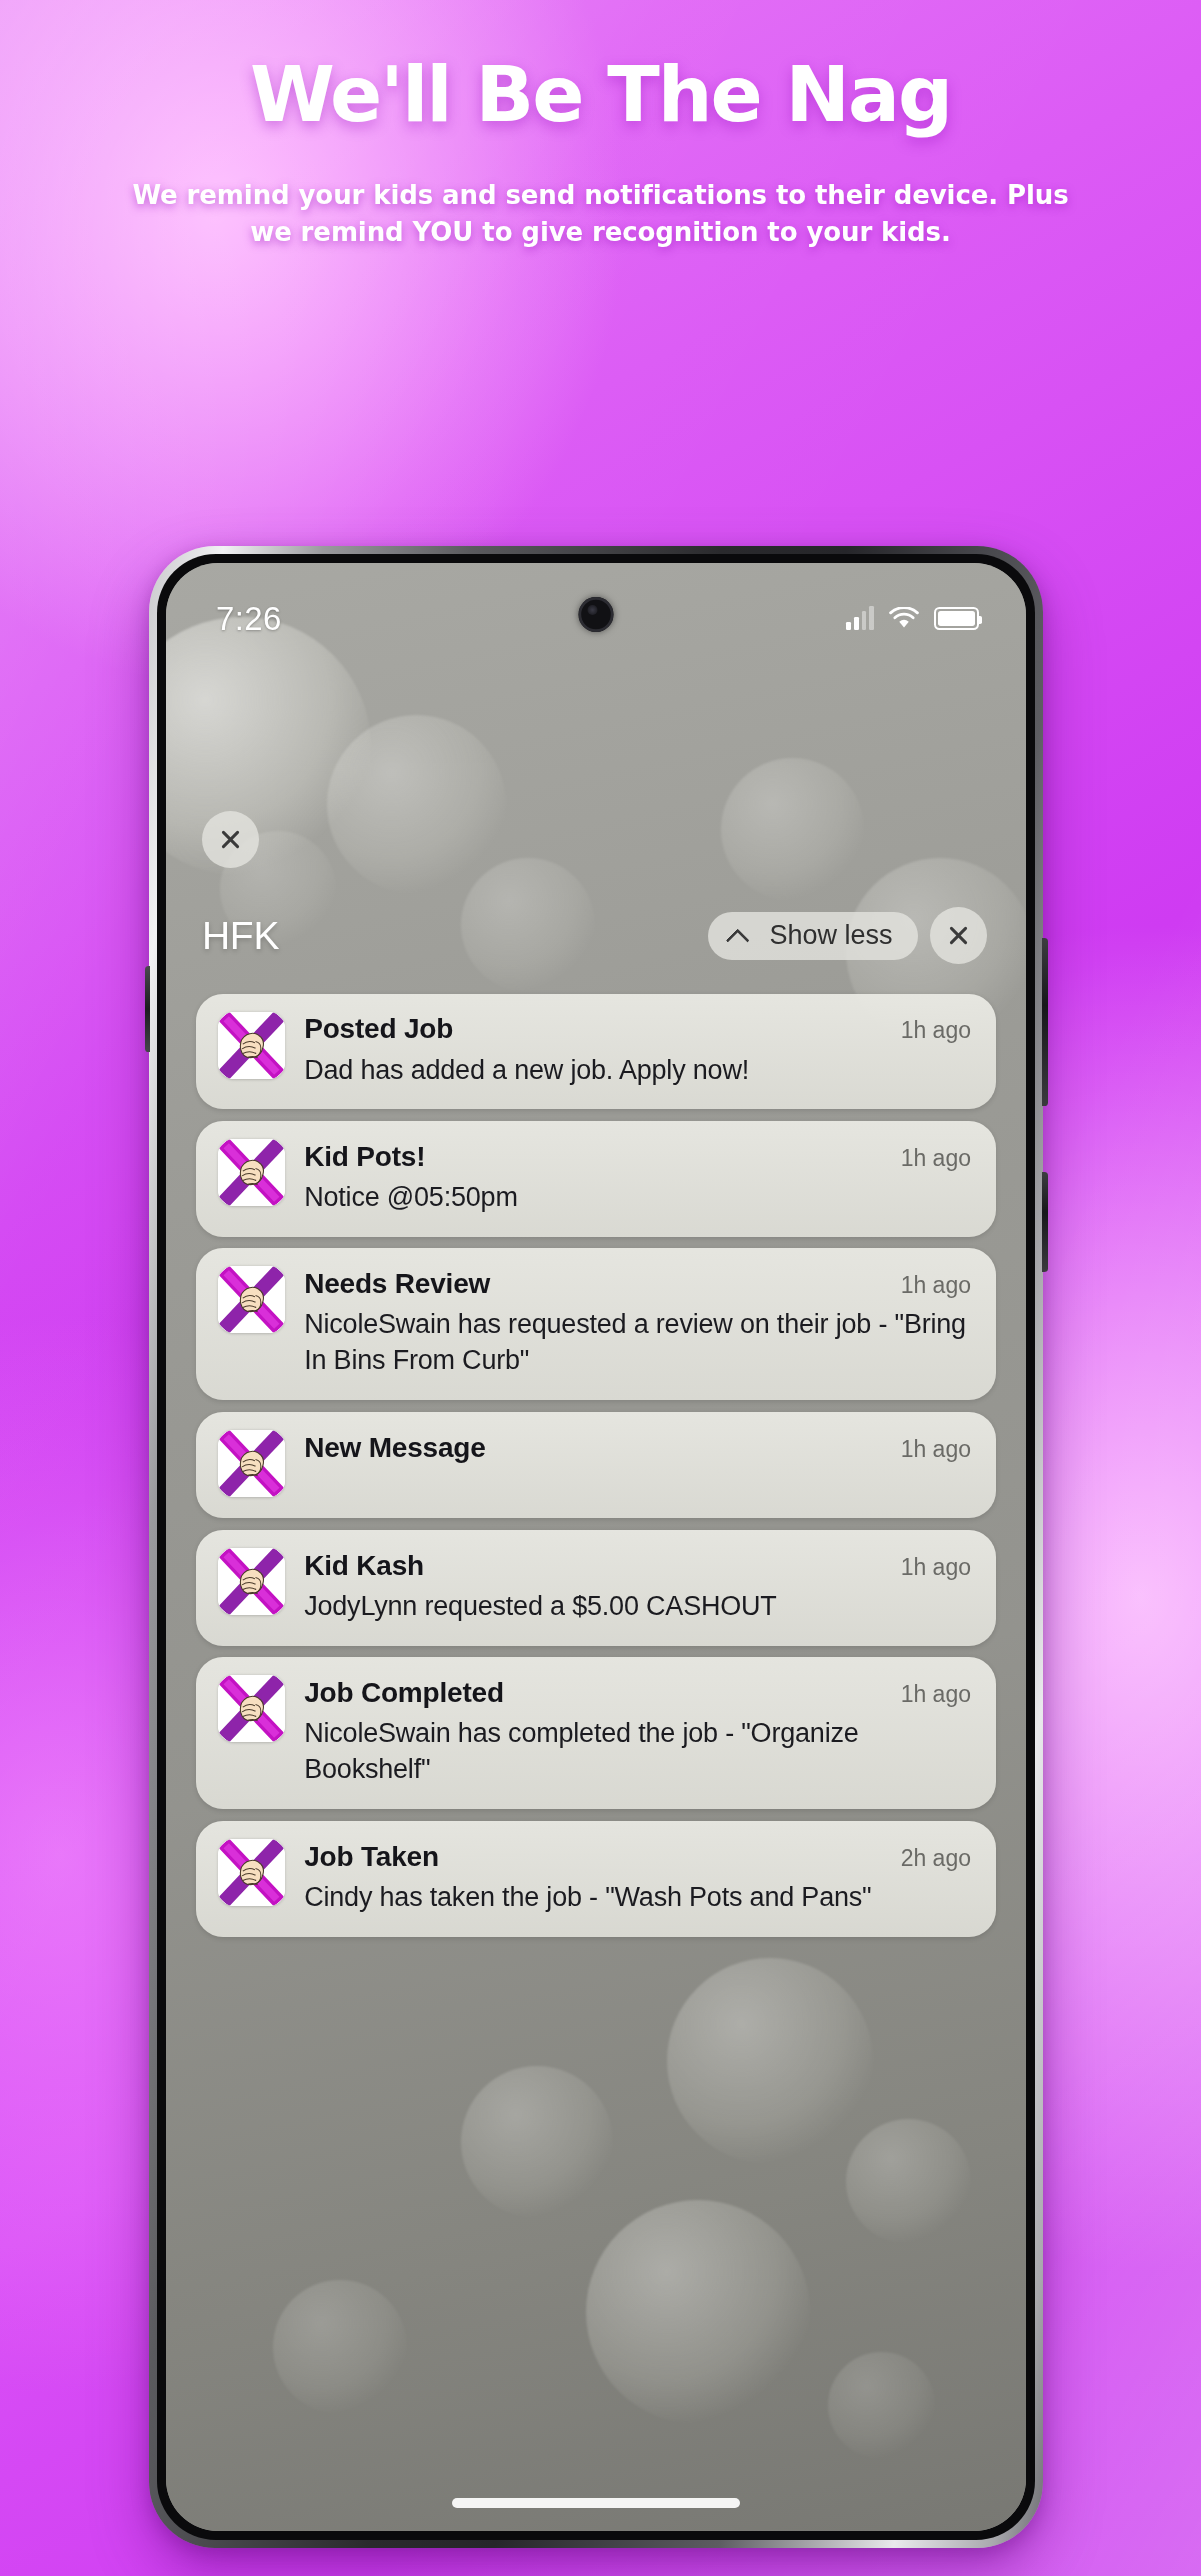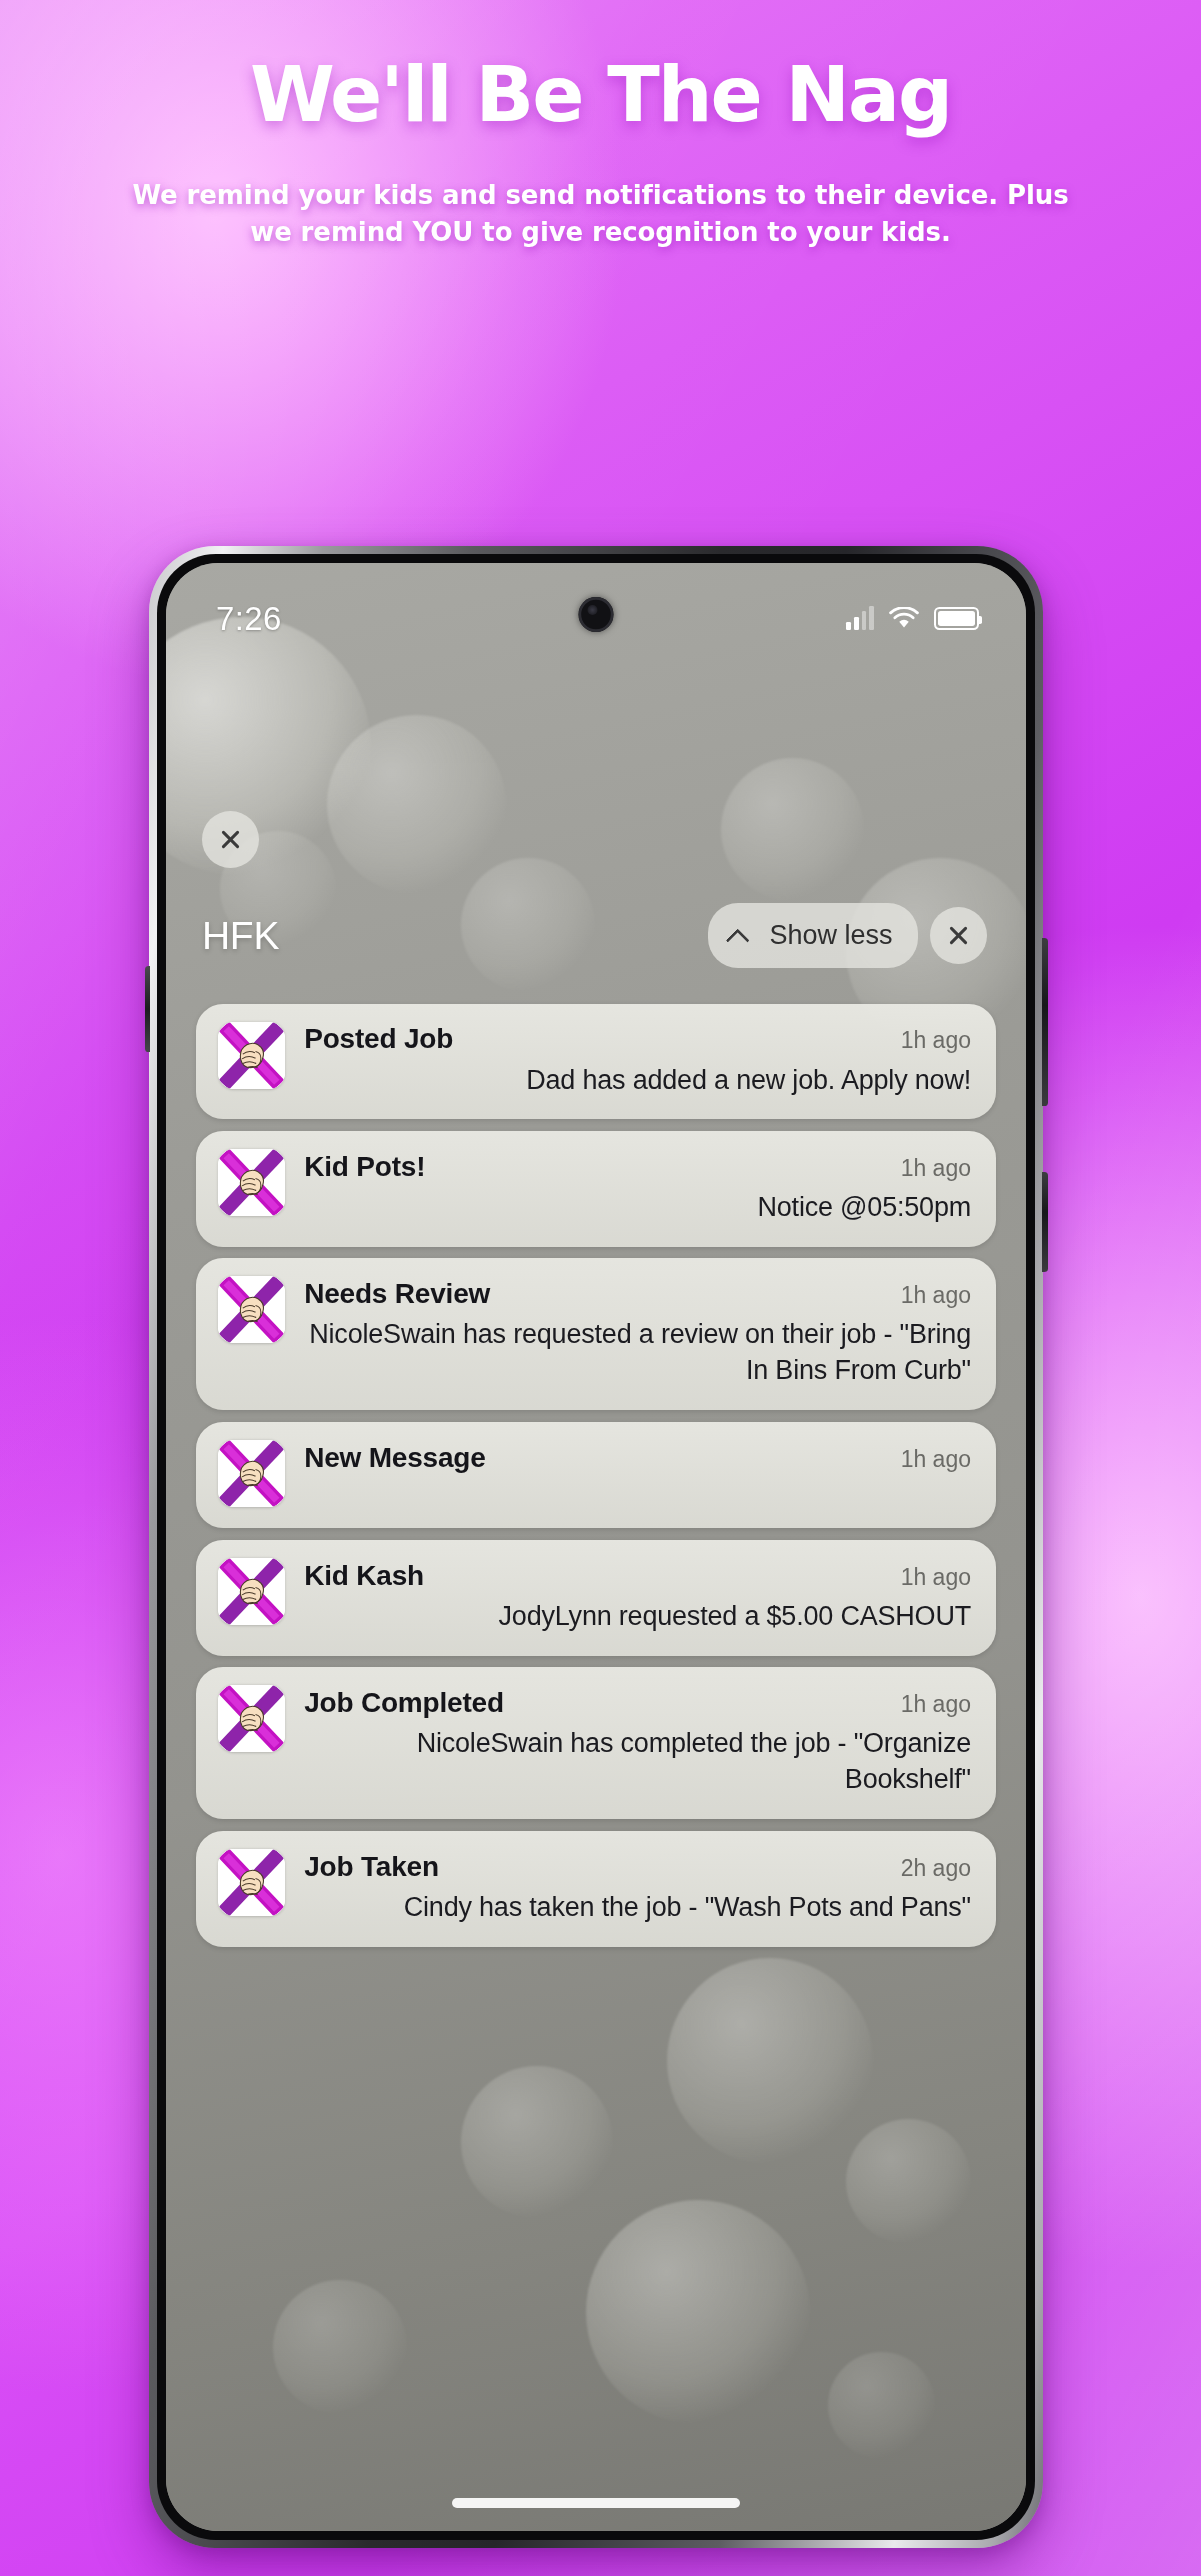--- a/index.html
+++ b/index.html
@@ -264,21 +264,21 @@
   .group-name {
     font-size: 39px;
     font-weight: 400;
     color: #ffffff;
     letter-spacing: -0.3px;
     text-shadow: 0 1.8px 5.4px rgba(0,0,0,0.22);
   }
   .group-actions { display: flex; align-items: center; gap: 12.5px; }
   .show-less-pill {
     display: flex; align-items: center; gap: 23px;
-    height: 65px;
+    height: 48px;
     padding: 0 25px 0 18px;
     border-radius: 30px;
     background: rgba(228,228,222,0.80);
     font-size: 27px;
     color: #2f2f2f;
     border: none;
     cursor: pointer;
     font-family: "Liberation Sans", sans-serif;
   }
   .chev-up {
@@ -291,26 +291,25 @@
     left: 2.7px; top: 6.3px;
     width: 14.3px; height: 14.3px;
     border-left: 3px solid #3a3a3a;
     border-top: 3px solid #3a3a3a;
     transform: rotate(45deg);
     border-radius: 1.8px;
   }
 
   
   .nc-list {
-    margin-top: 15px;
+    margin-top: 5px;
     padding: 12px 30px;
     display: flex;
     flex-direction: column;
     gap: 11.6px;
-    text-align: right;
   }
   .notif {
     display: flex;
     align-items: flex-start;
     gap: 19.7px;
     background: linear-gradient(180deg, rgba(235,235,229,0.93) 0%, rgba(224,224,217,0.90) 100%);
     border-radius: 27px;
     padding: 18px 25px 21.5px 21.5px;
     box-shadow: 0 1.8px 5.4px rgba(0,0,0,0.12);
   }

